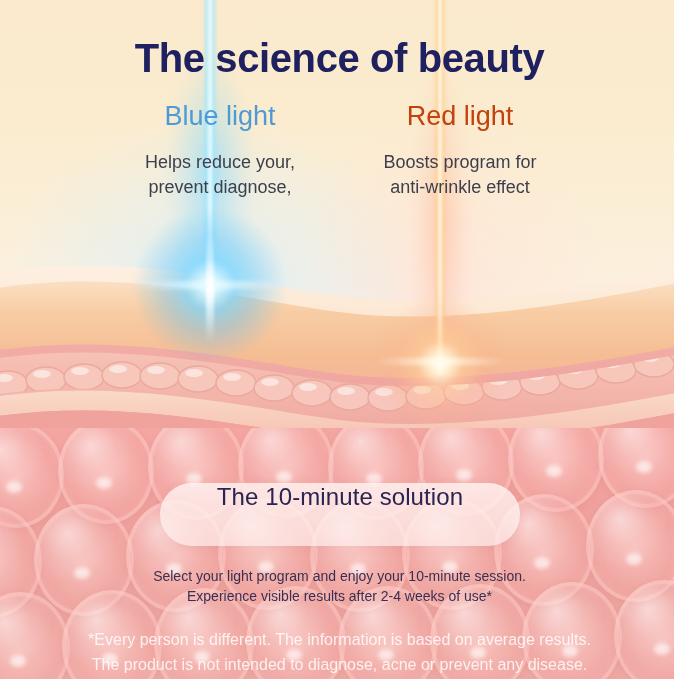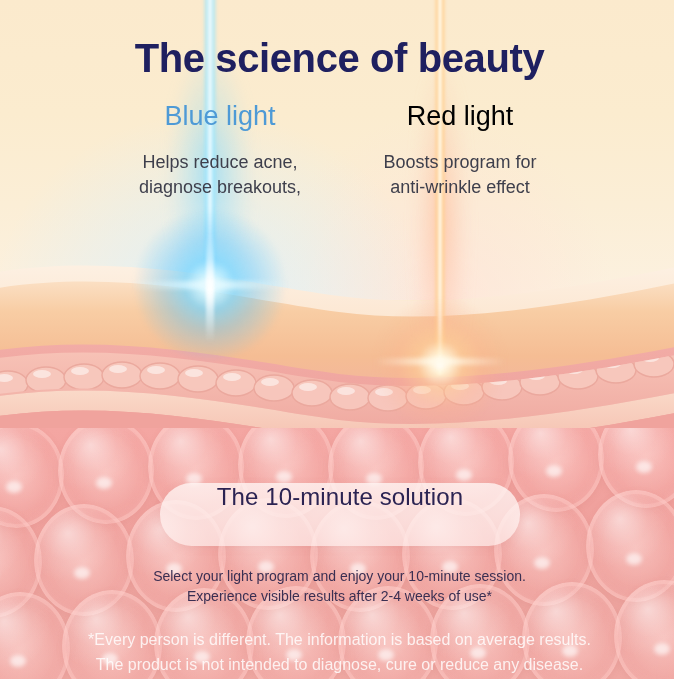--- a/index.html
+++ b/index.html
@@ -193,21 +193,21 @@
   .col-blue { left: 90px; }
   .col-red  { left: 330px; }
 
   .col-heading {
     font-size: 27px;
     font-weight: 400;
     letter-spacing: 0px;
     line-height: 1.1;
   }
   .col-blue .col-heading { color: #4e9ad6; }
-  .col-red  .col-heading { color: #000000; }
+  .col-red  .col-heading { color: #c2410c; }
 
   .col-body {
     margin-top: 18px;
     font-size: 18px;
     line-height: 1.42;
     color: #3e3f4c;
   }
   .col-body .ln { display: block; }
 
   
@@ -395,22 +395,22 @@
   <div class="beam burst-red"></div>
   <div class="beam burst-red-ray-h"></div>
 
   <div class="content">
 
     <div class="title">The science of beauty</div>
 
     <div class="col col-blue">
       <div class="col-heading">Blue light</div>
       <div class="col-body">
-        <span class="ln">Helps reduce acne,</span>
-        <span class="ln">diagnose breakouts,</span>
+        <span class="ln">Helps reduce your,</span>
+        <span class="ln">prevent diagnose,</span>
       </div>
     </div>
 
     <div class="col col-red">
       <div class="col-heading">Red light</div>
       <div class="col-body">
         <span class="ln">Boosts program for</span>
         <span class="ln">anti-wrinkle effect</span>
       </div>
     </div>
@@ -419,17 +419,17 @@
       <span class="pill-label">The 10-minute solution</span>
     </div>
 
     <div class="footer">
       <span class="ln">Select your light program and enjoy your 10-minute session.</span>
       <span class="ln">Experience visible results after 2-4 weeks of use*</span>
     </div>
 
     <div class="disclaimer">
       <span class="ln">*Every person is different. The information is based on average results.</span>
-      <span class="ln">The product is not intended to diagnose, cure or reduce any disease.</span>
+      <span class="ln">The product is not intended to diagnose, acne or prevent any disease.</span>
     </div>
 
   </div>
 </div>
 
 </body></html>

